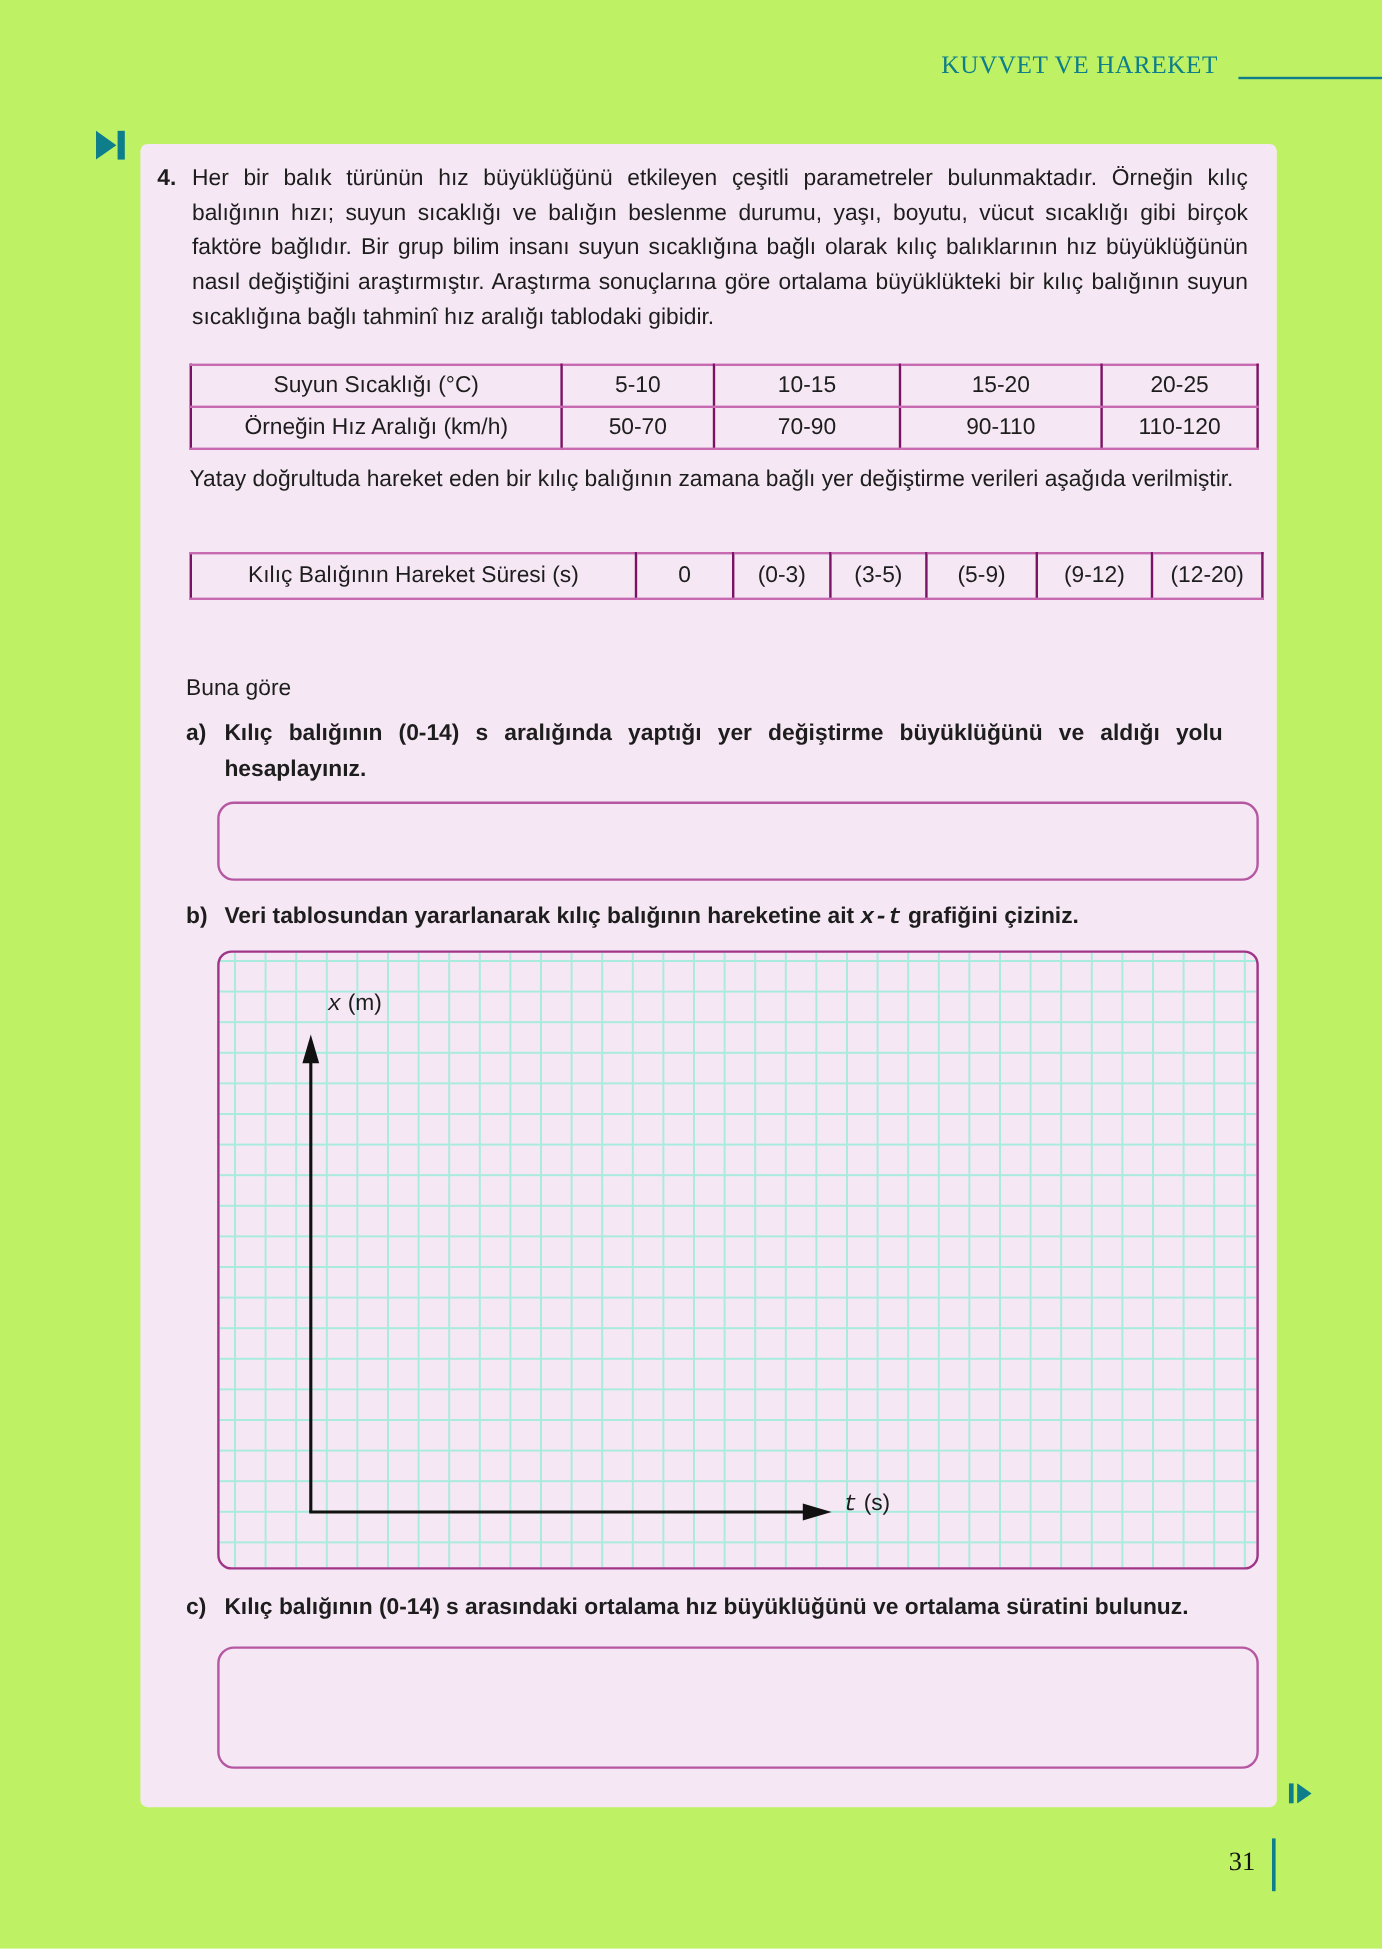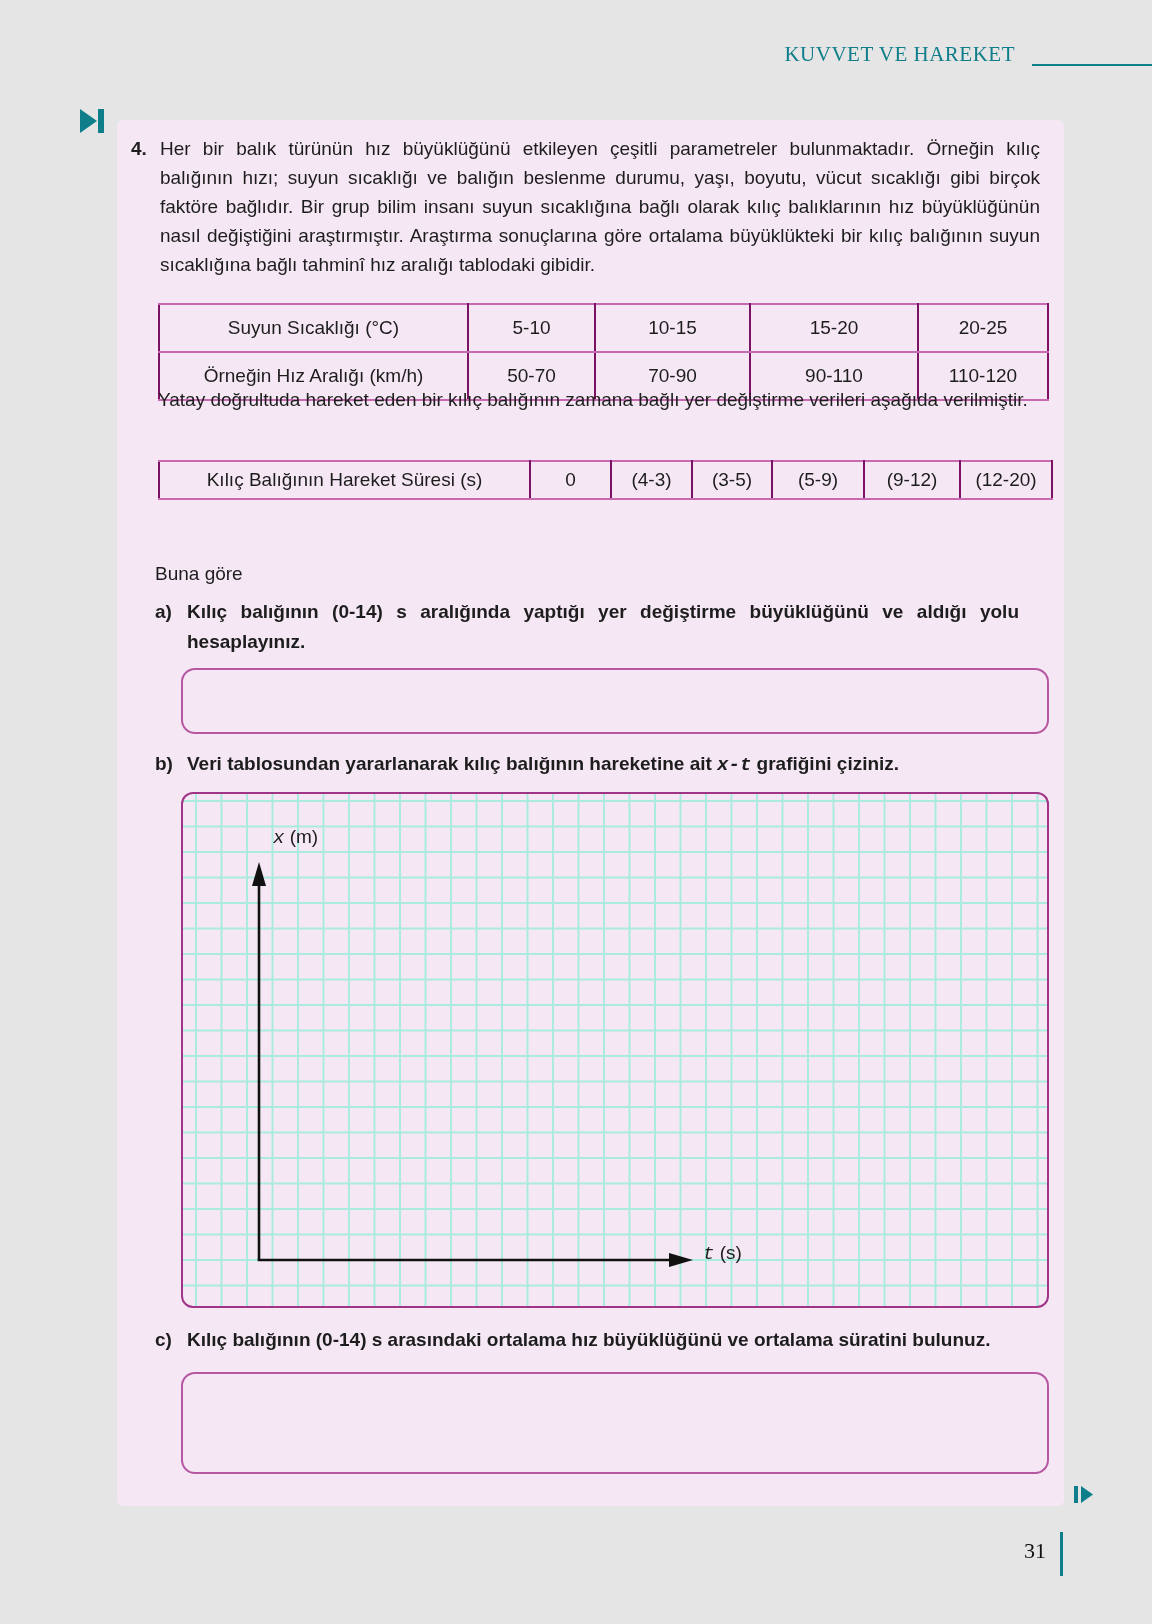--- a/index.html
+++ b/index.html
@@ -7,21 +7,21 @@
     --panel:#f5e8f4;
     --tbl-outer:#a03487;
     --tbl-vert:#7c1263;
     --tbl-horiz:#c76ab2;
     --ansborder:#b657a2;
     --grid:#a9ebdf;
     --ink:#1d1d1d;
   }
   html,body{margin:0;padding:0;background:#fff;}
   #page{
-    position:relative;width:1152px;height:1624px;background:#e5e5e5;
+    position:relative;width:1152px;height:1624px;background:#bef264;
     font-family:"Liberation Sans","DejaVu Sans",sans-serif;color:var(--ink);
     overflow:hidden;
   }
   
   .hdr-title{
     position:absolute;top:42px;right:137px;
     font-family:"Liberation Serif","DejaVu Serif",serif;
     font-size:21px;letter-spacing:.5px;color:var(--teal);
   }
   .hdr-rule{position:absolute;top:64px;left:1032px;width:120px;height:2px;background:var(--teal);}
@@ -41,21 +41,21 @@
     font-size:19px;background:transparent;
   }
   table.dtable td{
     border-top:2px solid var(--tbl-horiz);
     border-bottom:2px solid var(--tbl-horiz);
     border-left:2px solid var(--tbl-vert);
     border-right:2px solid var(--tbl-vert);
     text-align:center;vertical-align:middle;padding:0 4px;
   }
   table.dtable{border:2px solid var(--tbl-outer);}
-  table.dtable tr{height:48px;}
+  table.dtable tr{height:35px;}
   #table1{left:41px;top:183px;width:889px;}
   #table2{left:41px;top:340px;width:893px;}
   #table2 tr{height:38px;}
   .buna{position:absolute;left:38px;top:443px;font-size:19px;font-weight:normal;}
   .partrow{position:absolute;display:flex;font-size:19px;font-weight:bold;line-height:30px;}
   .plabel{width:32px;flex:0 0 32px;}
   #part-a{left:38px;top:477px;width:870px;}
   #part-a .ptext{width:832px;text-align:justify;}
   #part-b{left:38px;top:629px;width:880px;}
   #part-c{left:38px;top:1205px;width:890px;}
@@ -148,21 +148,21 @@
           <col style="width:81px">
           <col style="width:80px">
           <col style="width:92px">
           <col style="width:96px">
           <col style="width:92px">
       </colgroup>
       <tbody>
           <tr>
         <td>Kılıç Balığının Hareket Süresi (s)</td>
         <td>0</td>
-        <td>(4-3)</td>
+        <td>(0-3)</td>
         <td>(3-5)</td>
         <td>(5-9)</td>
         <td>(9-12)</td>
         <td>(12-20)</td>
       </tr>
     </tbody>
       </table>
 
     <div class="buna">Buna göre</div>
 

